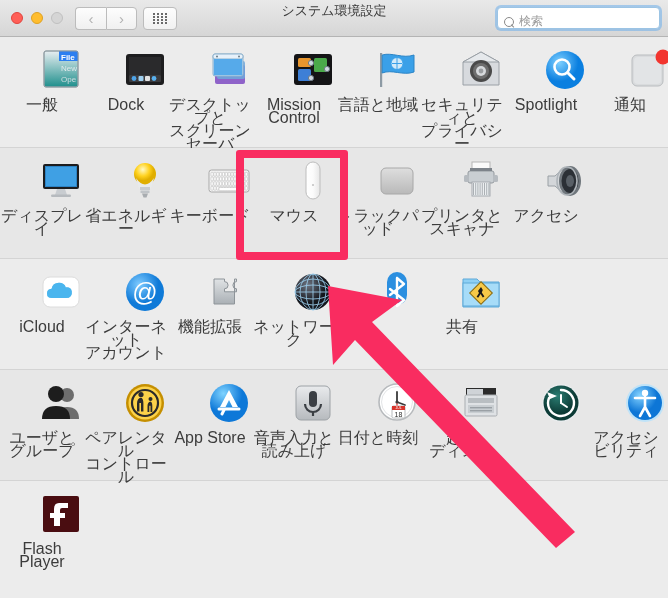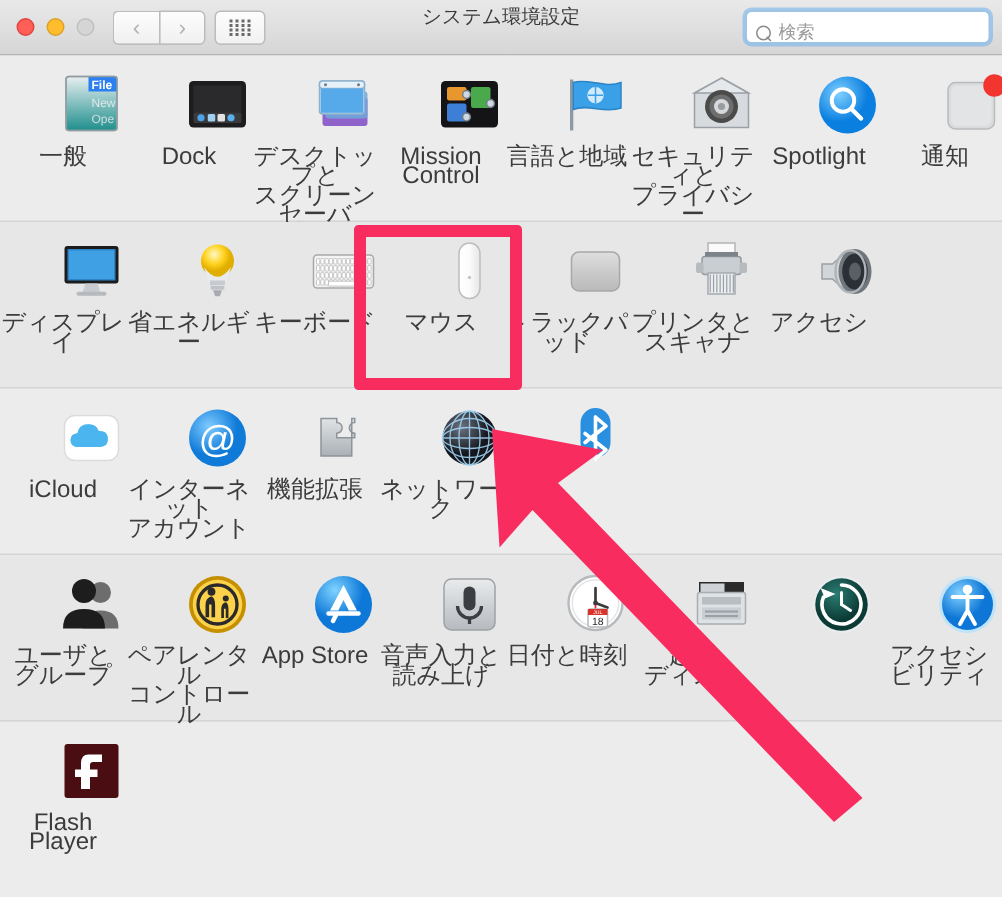--- a/index.html
+++ b/index.html
@@ -505,20 +505,31 @@
         </div>
         <div class="pane">
           <div class="ico">
             <svg viewBox="0 0 46 46">
       <rect x="13" y="3" width="20" height="33" rx="10" fill="#2b8fe0"></rect>
       <path d="M23 9 v28 M23 9 l7 6 -14 11 M23 37 l7 -6 -14 -11" fill="none" stroke="#fff" stroke-width="2.4" stroke-linejoin="round" stroke-linecap="round"></path>
             </svg>
           </div>
           <div class="lbl"></div>
         </div>
+        <div class="pane">
+          <div class="ico">
+            <svg viewBox="0 0 46 46">
+      <path d="M5 10 h14 l3 3 h19 v25 h-36 z" fill="#8fd0f4" stroke="#5fa9d8"></path>
+      <rect x="5" y="14" width="36" height="23" fill="#a7dcf8" stroke="#5fa9d8"></rect>
+      <rect x="15" y="16" width="16" height="16" transform="rotate(45 23 24)" fill="#f7c948" stroke="#8a6b10"></rect>
+      <path d="M23 18 l1.8 3 -1 2.4 2.6 4.2 -1.6 1 -2.2 -3.6 -2.4 3.8 -1.6 -1 2.4 -3.8 -1 -2 z" fill="#1a1a1a"></path>
+            </svg>
+          </div>
+          <div class="lbl">共有</div>
+        </div>
         <div class="pane empty">
           <div class="ico"></div>
           <div class="lbl"></div>
         </div>
         <div class="pane empty">
           <div class="ico"></div>
           <div class="lbl"></div>
         </div>
       </div>
       <div class="prow alt">

